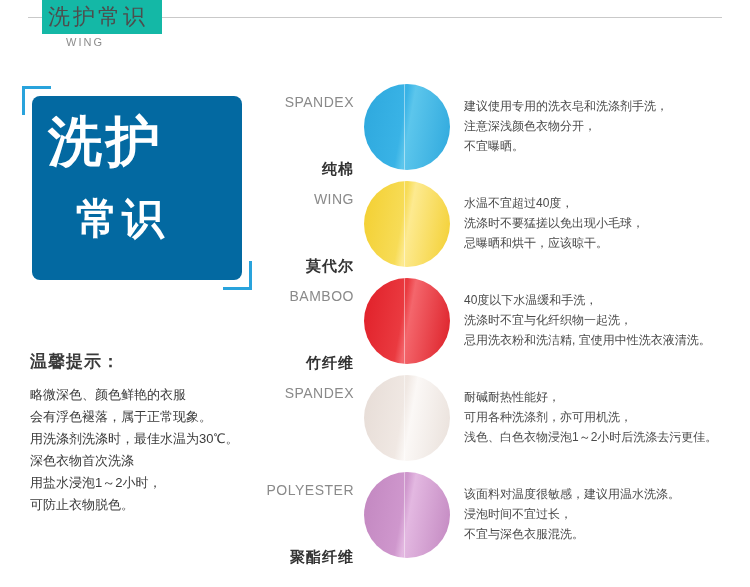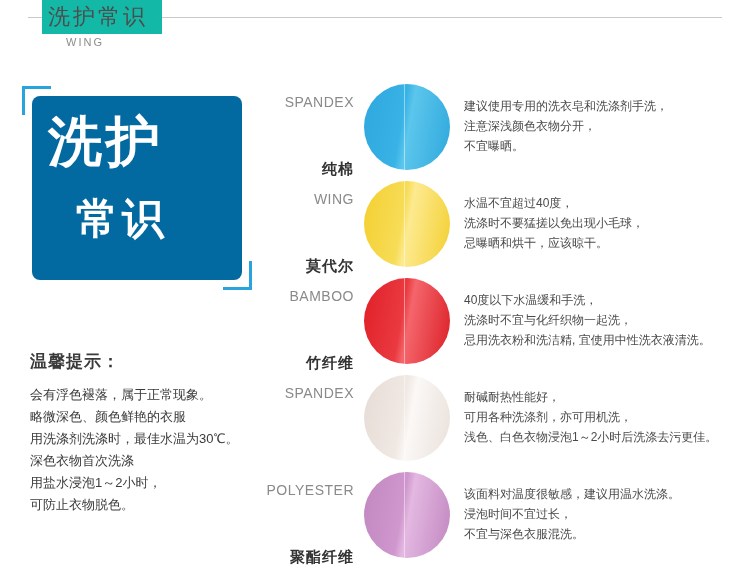--- a/index.html
+++ b/index.html
@@ -214,22 +214,22 @@
 
   <div class="hero">
     <div class="hero-corner-tl"></div>
     <div class="hero-corner-br"></div>
     <div class="hero-line1">洗护</div>
     <div class="hero-line2">常识</div>
   </div>
 
   <div class="tips">
     <div class="tips-title">温馨提示：</div>
+    <div class="tips-line">略微深色、颜色鲜艳的衣服</div>
     <div class="tips-line">会有浮色褪落，属于正常现象。</div>
-    <div class="tips-line">略微深色、颜色鲜艳的衣服</div>
     <div class="tips-line">用洗涤剂洗涤时，最佳水温为30℃。</div>
     <div class="tips-line">深色衣物首次洗涤</div>
     <div class="tips-line">用盐水浸泡1～2小时，</div>
     <div class="tips-line">可防止衣物脱色。</div>
   </div>
 
   <div class="rows">
 
     <div class="row">
       <div class="row-label">

